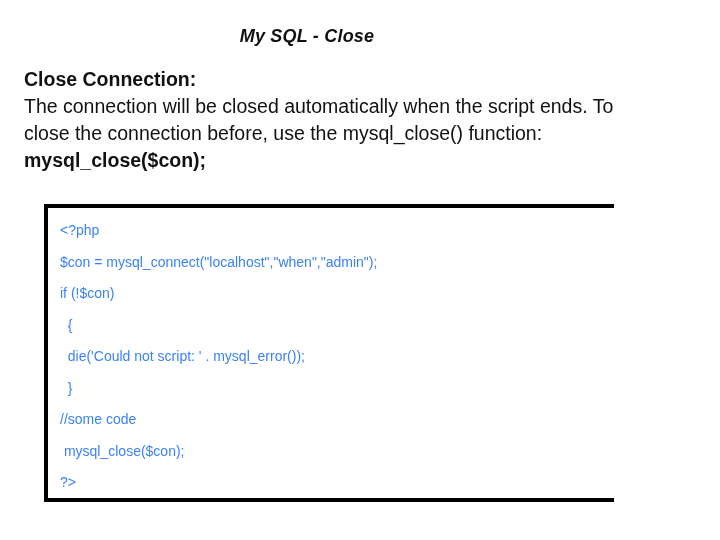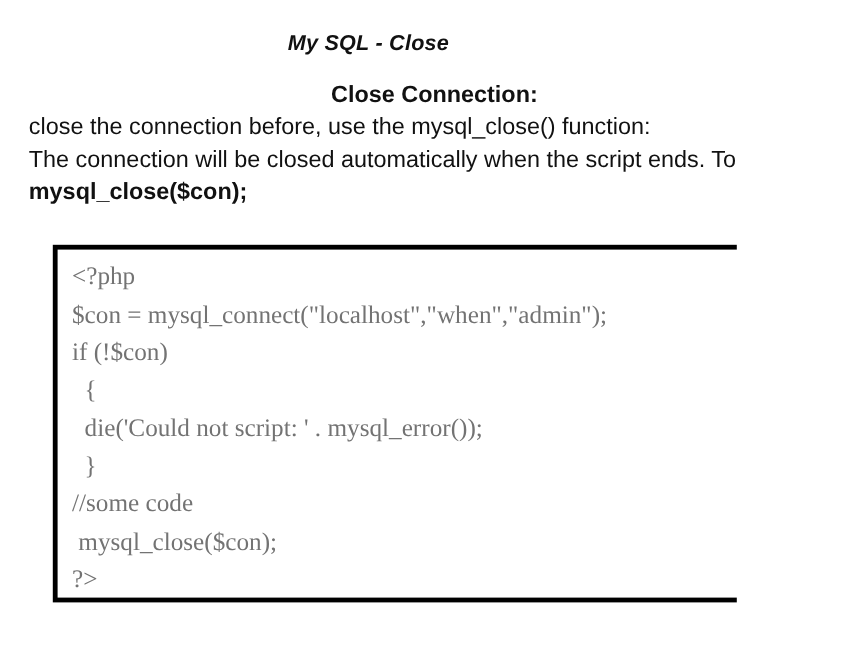--- a/index.html
+++ b/index.html
@@ -33,55 +33,54 @@
     position: absolute;
     top: 66px;
     left: 24px;
     width: 676px;
     font-size: 19.5px;
     line-height: 27px;
     color: #111111;
   }
   .intro .heading {
     font-weight: bold;
-    text-align: center;
   }
   .intro .inline-code {
     font-weight: bold;
   }
   .code-box {
     position: absolute;
     left: 44px;
     top: 204px;
     width: 632px;
     height: 298px;
     box-sizing: border-box;
     border: 4px solid #000000;
     background: #ffffff;
     padding: 7px 10px 0 12px;
   }
   .code-line {
-    font-family: Liberation Serif, serif;
-    font-size: 21px;
+    font-family: Liberation Sans, sans-serif;
+    font-size: 14px;
     line-height: 31.5px;
-    color: #737373;
+    color: #3b82f6;
     white-space: pre;
   }
 </style>
 </head>
 <body>
 
 <div class="slide">
 
   <div class="slide-title">My SQL - Close</div>
 
   <div class="intro">
     <div class="heading">Close Connection:</div>
+    <div>The connection will be closed automatically when the script ends. To</div>
     <div>close the connection before, use the mysql_close() function:</div>
-    <div>The connection will be closed automatically when the script ends. To</div>
     <div class="inline-code">mysql_close($con);</div>
   </div>
 
   <div class="code-box">
     <div class="code-line">&lt;?php</div>
     <div class="code-line">$con = mysql_connect("localhost","when","admin");</div>
     <div class="code-line">if (!$con)</div>
     <div class="code-line">  {</div>
     <div class="code-line">  die('Could not script: ' . mysql_error());</div>
     <div class="code-line">  }</div>

